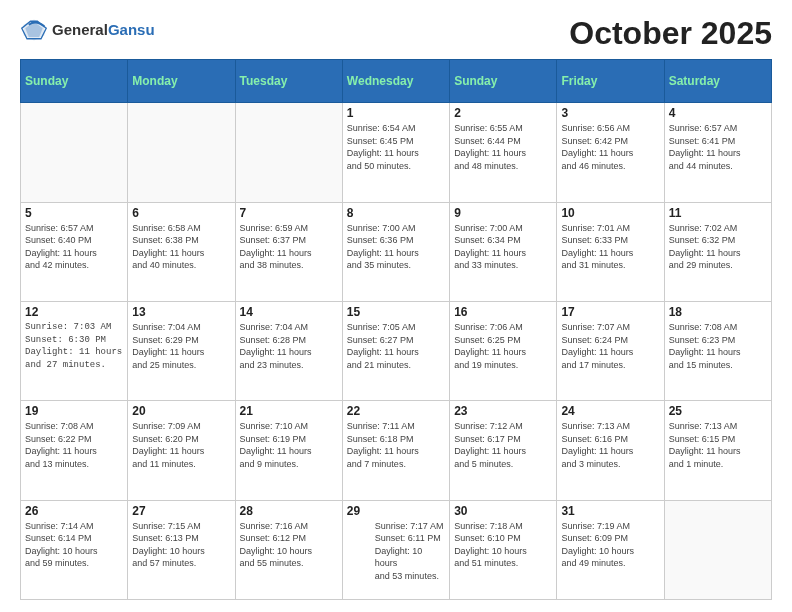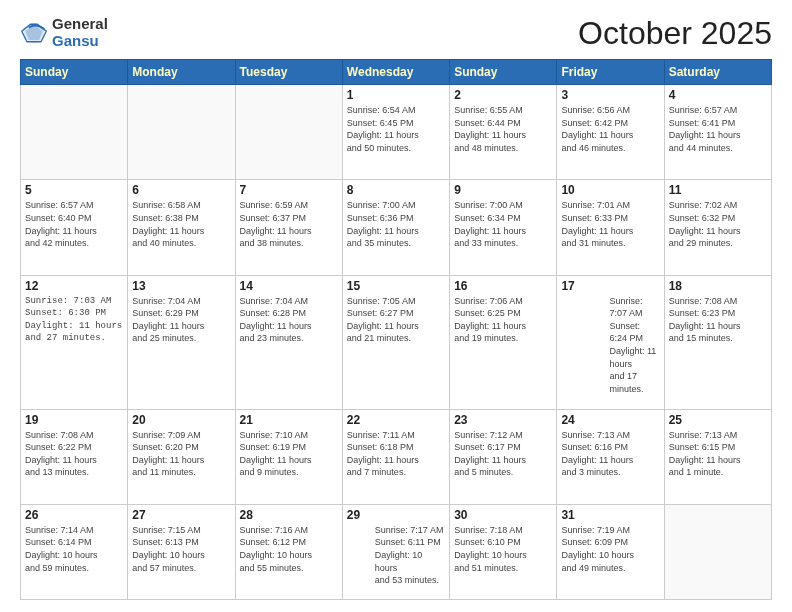--- a/index.html
+++ b/index.html
@@ -23,21 +23,20 @@
       justify-content: space-between;
       margin-bottom: 8px;
     }
     .logo {
       display: flex;
       align-items: center;
       gap: 4px;
     }
     .logo-text {
       display: flex;
-      flex-direction: column;
       line-height: 1.1;
     }
     .logo-general {
       font-size: 15px;
       font-weight: bold;
       color: #333;
     }
     .logo-blue {
       font-size: 15px;
       font-weight: bold;
@@ -45,42 +44,42 @@
     }
     .logo-icon {
       width: 28px;
       height: 28px;
     }
     .title-block {
       text-align: right;
     }
     .title-month {
       font-size: 32px;
-      font-weight: normal;
+      font-weight: bold;
       color: #222;
       line-height: 1.1;
     }
     .title-location {
       font-size: 16px;
       color: #444;
       font-weight: normal;
     }
     .calendar {
       flex: 1;
       border: 1px solid #ccc;
       border-collapse: collapse;
       width: 100%;
       table-layout: fixed;
     }
     .calendar th {
       background: #2a6db5;
-      color: #fef9c3;
+      color: #86efac;
       font-size: 12px;
       font-weight: bold;
-      padding: 5px 4px;
+      padding: 14px 4px;
       text-align: left;
       border: 1px solid #1a5a9a;
     }
     .calendar td {
       border: 1px solid #ccc;
       vertical-align: top;
       padding: 3px 4px;
       font-size: 9.5px;
       color: #333;
       background: #fff;
@@ -251,21 +250,21 @@
           </td>
           <td>
             <div class="day-number">16</div>
             <div class="day-info" style="white-space: pre-line;">Sunrise: 7:06 AM
 Sunset: 6:25 PM
 Daylight: 11 hours
 and 19 minutes.</div>
           </td>
           <td>
             <div class="day-number">17</div>
-            <div class="day-info" style="white-space: pre-line; margin-left: 48px;">Sunrise: 7:07 AM
+            <div class="day-info" style="white-space: pre-line;">Sunrise: 7:07 AM
 Sunset: 6:24 PM
 Daylight: 11 hours
 and 17 minutes.</div>
           </td>
           <td>
             <div class="day-number">18</div>
             <div class="day-info" style="white-space: pre-line;">Sunrise: 7:08 AM
 Sunset: 6:23 PM
 Daylight: 11 hours
 and 15 minutes.</div>

